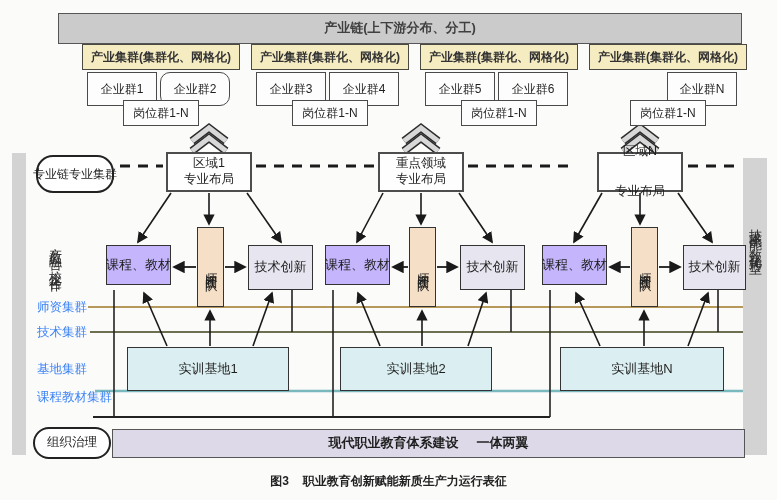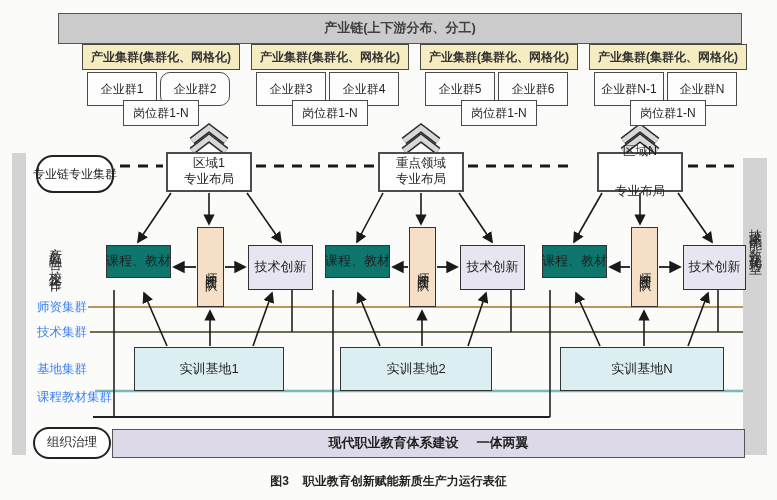--- a/index.html
+++ b/index.html
@@ -13,21 +13,21 @@
   .cluster{top:44px;width:158px;height:26px;background:#f6ecc2;border:1.5px solid #4a4a42;
            font-size:12px;font-weight:600;color:#333;}
   .ent{top:72px;width:70px;height:34px;background:#fdfdfd;border:1.5px solid #4a4a4a;font-size:12px;}
   .post{top:100px;width:76px;height:26px;background:#fdfdfd;border:1.5px solid #4a4a4a;font-size:12px;}
   .layout{top:152px;width:86px;height:40px;background:#fefefe;border:2px solid #4d4d4d;
           font-size:12.5px;flex-direction:column;}
   .pill{background:#fff;border:2px solid #222;border-radius:17px;font-size:12px;z-index:2;}
   .rail{position:absolute;background:#d3d3d3;z-index:0;}
   .vcol{position:absolute;display:flex;flex-direction:column;align-items:center;z-index:1;}
   .vtext{writing-mode:vertical-rl;text-orientation:upright;letter-spacing:3px;font-size:13px;color:#2b2b2b;}
-  .curr{top:245px;width:65px;height:33px;background:#0f766e;border:1.8px solid #333;font-size:13px;}
+  .curr{top:245px;width:65px;height:40px;background:#c4b5fd;border:1.8px solid #333;font-size:13px;}
   .teach{top:227px;width:27px;height:80px;background:#f5dfc6;border:1.8px solid #333;}
   .teach .vtext{letter-spacing:2px;font-size:12.5px;color:#1f1f1f;}
   .innov{top:245px;width:65px;height:45px;background:#e7e5ef;border:1.8px solid #333;font-size:13px;}
   .base{top:347px;height:44px;background:#dbeef1;border:1.6px solid #333;font-size:13px;}
   .linelabel{position:absolute;font-size:12.5px;color:#3b82f6;z-index:1;white-space:nowrap;}
   .botbar{left:112px;top:429px;width:633px;height:29px;background:#ded9e8;border:1.5px solid #555;
           font-size:13px;font-weight:600;gap:18px;}
   .caption{left:0;top:470px;width:777px;height:22px;font-size:12px;font-weight:bold;gap:14px;color:#222;}
 </style>
 </head>
@@ -135,21 +135,20 @@
   <div class="box cluster" style="left:251px;">产业集群(集群化、网格化)</div>
   <div class="box cluster" style="left:420px;">产业集群(集群化、网格化)</div>
   <div class="box cluster" style="left:589px;">产业集群(集群化、网格化)</div>
 
   <div class="box ent" style="left:87px;">企业群1</div>
   <div class="box ent" style="left:160px;border-radius:10px;">企业群2</div>
   <div class="box ent" style="left:256px;">企业群3</div>
   <div class="box ent" style="left:329px;">企业群4</div>
   <div class="box ent" style="left:425px;">企业群5</div>
   <div class="box ent" style="left:498px;">企业群6</div>
-  <div class="box ent" style="left:594px;">企业群N-1</div>
   <div class="box ent" style="left:667px;">企业群N</div>
 
   <div class="box post" style="left:123px;">岗位群1-N</div>
   <div class="box post" style="left:292px;">岗位群1-N</div>
   <div class="box post" style="left:461px;">岗位群1-N</div>
   <div class="box post" style="left:630px;">岗位群1-N</div>
 
   <div class="box pill" style="left:36px;top:155px;width:78px;height:38px;">
     <span>专业链</span>
     <span>专业集群</span>
@@ -179,21 +178,21 @@
     <span class="vtext">师资团队</span>
   </div>
   <div class="box innov" style="left:460px;">技术创新</div>
 
   <div class="box curr" style="left:542px;">课程、教材</div>
   <div class="box teach" style="left:631px;">
     <span class="vtext">师资团队</span>
   </div>
   <div class="box innov" style="left:683px;width:63px;">技术创新</div>
 
-  <div class="box base" style="left:134px;width:150px;">实训基地1</div>
+  <div class="box base" style="left:127px;width:162px;">实训基地1</div>
   <div class="box base" style="left:340px;width:152px;">实训基地2</div>
   <div class="box base" style="left:560px;width:164px;">实训基地N</div>
 
   <div class="linelabel" style="left:37px;top:299px;">师资集群</div>
   <div class="linelabel" style="left:37px;top:324px;">技术集群</div>
   <div class="linelabel" style="left:37px;top:361px;">基地集群</div>
   <div class="linelabel" style="left:37px;top:389px;">课程教材集群</div>
 
   <div class="box botbar">
     <span>现代职业教育体系建设</span>

